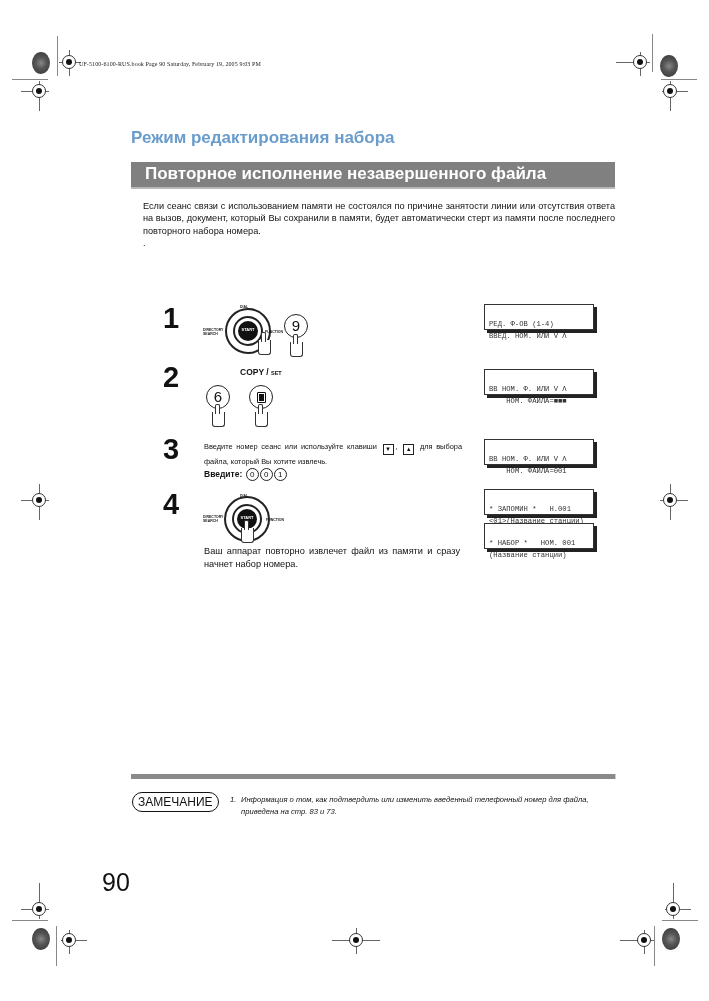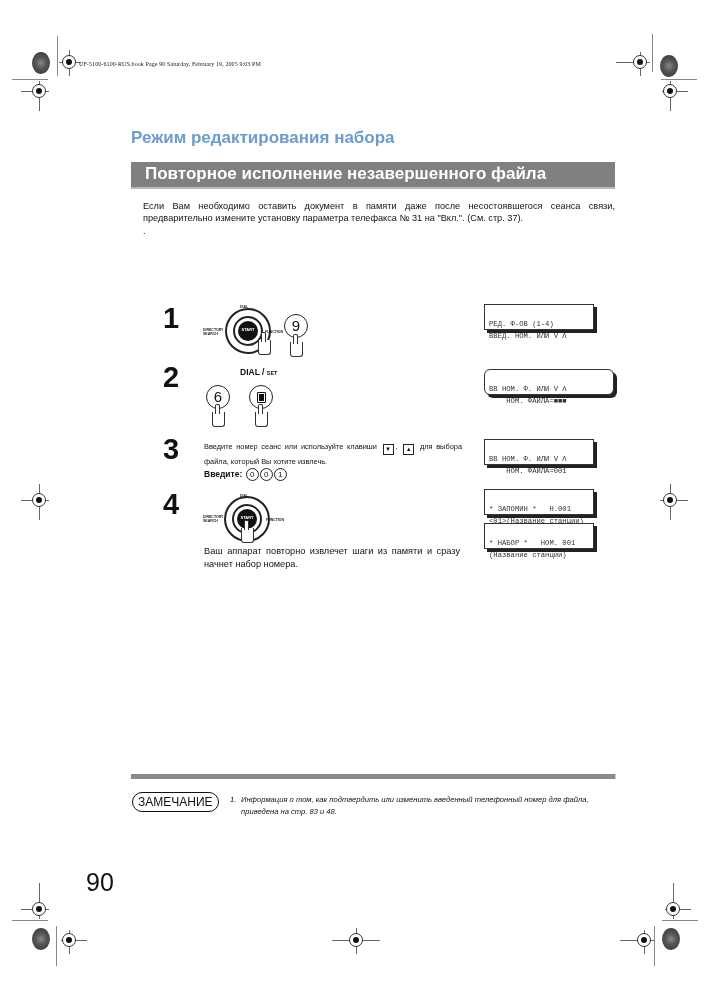--- a/index.html
+++ b/index.html
@@ -46,21 +46,21 @@
   .keybox { display:inline-block; width:9px; height:9px; border:1px solid #222; vertical-align:-2px; font-size:6px; line-height:9px; text-align:center; margin:0 2px; }
   .example { left:204px; top:468px; font-size:8.5px; font-weight:bold; color:#111; }
   .numc { display:inline-block; width:11px; height:11px; border:1px solid #222; border-radius:50%; font-size:8px; line-height:11px; text-align:center; font-weight:normal; margin-left:1px; }
 
   .step4-text { left:204px; top:545px; width:256px; font-size:9.2px; line-height:13px; text-align:justify; color:#111; }
 
   .bottom-rule { left:131px; top:774px; width:484px; height:5px; background:#8a8a8a; border-right:1px solid #ccc; }
   .note-badge { left:132px; top:792px; height:18px; border:1.3px solid #111; border-radius:10px; padding:0 5px; font-size:12px; line-height:18px; color:#111; }
   .note-text { left:230px; top:794px; width:386px; font-size:7.6px; line-height:11.5px; font-style:italic; color:#111; }
 
-  .page-num { left:86px; top:868px; font-size:25px; color:#111; }
+  .page-num { left:102px; top:868px; font-size:25px; color:#111; }
 </style>
 </head>
 <body>
 
 <div class="disc" style="left:32px;top:52px;"></div>
 <div class="line" style="left:57px;top:36px;width:1px;height:40px;"></div>
 <div class="reg" style="left:69px;top:62px;">
   <div class="h" style="left:-10px;top:0;width:22px;"></div>
     <div class="v" style="left:0;top:-12px;height:26px;"></div>
     <div class="ring"></div>
@@ -141,21 +141,21 @@
 <div class="line" style="left:662px;top:920px;width:36px;height:1px;"></div>
 
 <div class="abs header-meta">UF-5100-6100-RUS.book  Page 90  Saturday, February 19, 2005  9:03 PM</div>
 
 <div class="abs section-title">Режим редактирования набора</div>
 <div class="abs subtitle-bar">
   <span>Повторное исполнение незавершенного файла</span>
 </div>
 
 <div class="abs intro">
-  <p>Если Вам необходимо оставить документ в памяти даже после несостоявшегося сеанса связи, предварительно измените установку параметра телефакса № 31 на "Вкл.". (См. стр. 37).</p>
+  <p>Если сеанс связи с использованием памяти не состоялся по причине занятости линии или отсутствия ответа на вызов, документ, который Вы сохранили в памяти, будет автоматически стерт из памяти после последнего повторного набора номера.</p>
   <p>.</p>
 </div>
 
 <div class="abs step-num" style="left:163px;top:302px;">1</div>
 <div class="abs" style="left:223px;top:306px;width:50px;height:50px;">
   <div class="dial" style="left:2px;top:2px;">
     <div class="inner"></div>
     <div class="core">START</div>
   </div>
 </div>
@@ -165,30 +165,30 @@
 <div class="finger" style="left:258px;top:340px;"></div>
 <div class="keycircle" style="left:284px;top:314px;">9</div>
 <div class="finger" style="left:290px;top:342px;"></div>
 
 <div class="lcd" style="left:484px;top:304px;width:110px;">
 <span>РЕД. Ф-ОВ (1-4)</span>
 <span>ВВЕД. НОМ. ИЛИ V Λ</span></div>
 
 <div class="abs step-num" style="left:163px;top:361px;">2</div>
 <div class="abs copy-label" style="left:240px;top:367px;">
-  <span>DIAL / </span><small>SET</small>
+  <span>COPY / </span><small>SET</small>
 </div>
 <div class="keycircle" style="left:206px;top:385px;">6</div>
 <div class="finger" style="left:212px;top:412px;"></div>
 <div class="keycircle" style="left:249px;top:385px;">
   <span style="display:inline-block;width:7px;height:9px;border:1.5px solid #111;border-radius:1px;vertical-align:-1px;background:#111;box-shadow:inset 0 0 0 1px #fff;"></span>
 </div>
 <div class="finger" style="left:255px;top:412px;"></div>
 
-<div class="lcd" style="left:484px;top:369px;width:130px;border-radius:6px;">
+<div class="lcd" style="left:484px;top:369px;width:110px;">
 <span>ВВ НОМ. Ф. ИЛИ V Λ</span>
 <span>    НОМ. ФАЙЛА=■■■</span></div>
 
 <div class="abs step-num" style="left:163px;top:433px;">3</div>
 <div class="abs step3-text">
   <span>Введите номер сеанс или используйте клавиши</span>
   <span class="keybox">▼</span><span>,</span>
   <span class="keybox">▲</span>
   <span>для выбора файла, который Вы хотите извлечь.</span>
 </div>
@@ -206,29 +206,29 @@
   <div class="dial" style="left:2px;top:2px;">
     <div class="inner"></div>
     <div class="core">START</div>
   </div>
 </div>
 <div class="tiny" style="left:240px;top:494px;">DIAL</div>
 <div class="tiny" style="left:203px;top:515px;width:20px;">DIRECTORY SEARCH</div>
 <div class="tiny" style="left:266px;top:518px;">FUNCTION</div>
 <div class="finger" style="left:241px;top:528px;"></div>
 
-<div class="abs step4-text">Ваш аппарат повторно извлечет шаги из памяти и сразу начнет набор номера.</div>
+<div class="abs step4-text">Ваш аппарат повторно извлечет файл из памяти и сразу начнет набор номера.</div>
 
 <div class="lcd" style="left:484px;top:489px;width:110px;">
 <span>* ЗАПОМИН *   Н.001</span>
 <span>&lt;01&gt;(Название станции)</span></div>
 <div class="lcd" style="left:484px;top:523px;width:110px;">
 <span>* НАБОР *   НОМ. 001</span>
 <span>(Название станции)</span></div>
 
 <div class="abs bottom-rule"></div>
 <div class="abs note-badge">ЗАМЕЧАНИЕ</div>
 <div class="abs note-text">
   <span style="position:absolute;left:0;top:0;">1.</span>
-  <span style="display:block;padding-left:11px;">Информация о том, как подтвердить или изменить введенный телефонный номер для файла, приведена на стр. 83 и 48.</span>
+  <span style="display:block;padding-left:11px;">Информация о том, как подтвердить или изменить введенный телефонный номер для файла, приведена на стр. 83 и 73.</span>
 </div>
 
 <div class="abs page-num">90</div>
 
 </body></html>

